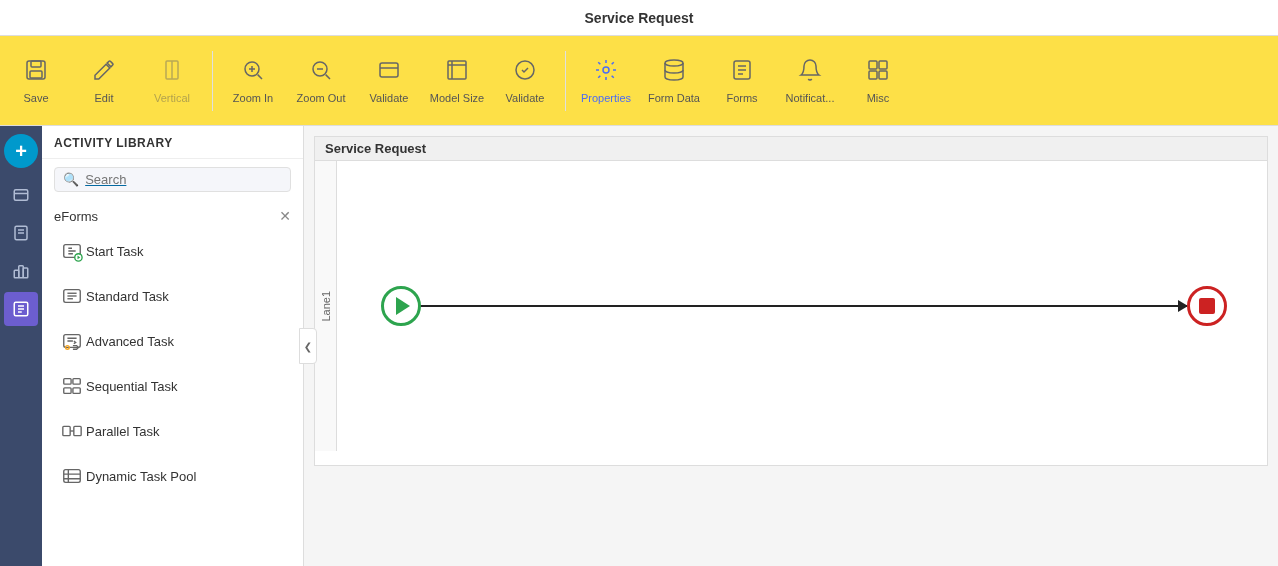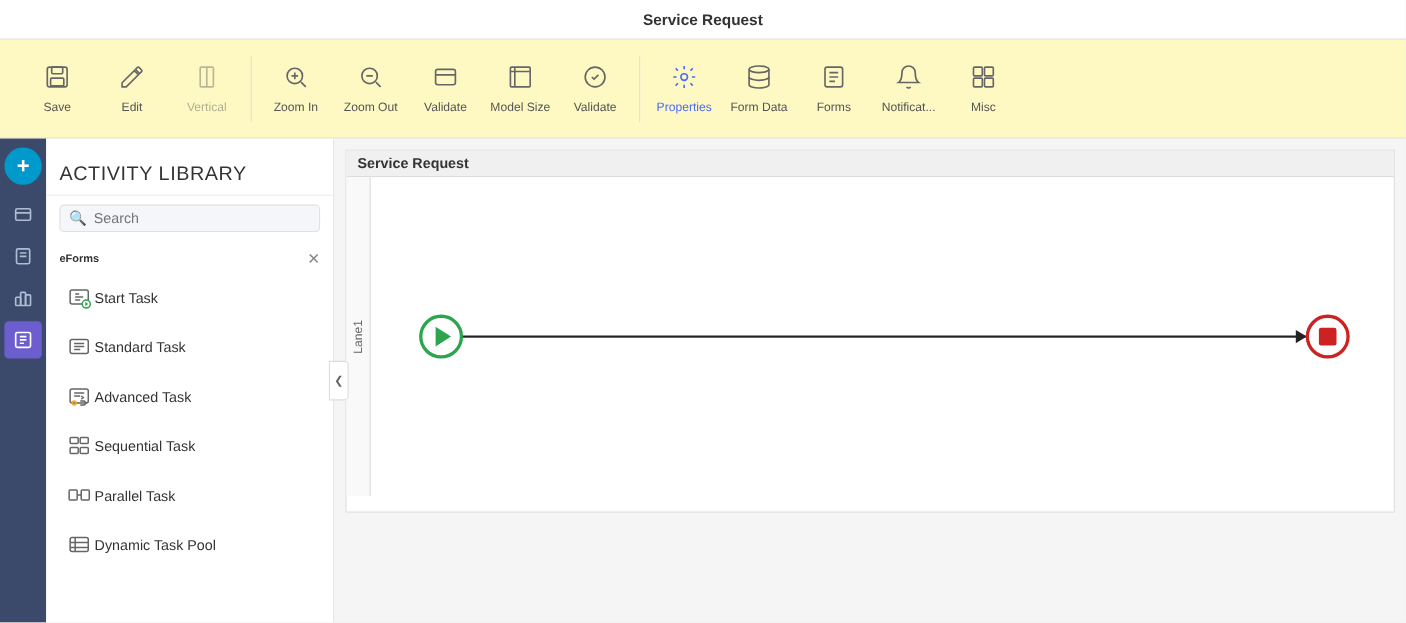--- a/index.html
+++ b/index.html
@@ -18,23 +18,23 @@
     .top-bar-title {
       font-size: 14px;
       font-weight: 600;
       color: #333;
     }
 
     
     .toolbar {
       display: flex;
       align-items: center;
-      background: #fef9c3;
+      background: #fde047;
       border-bottom: 1px solid #ddd;
-      padding: 4px 20px;
+      padding: 4px 4px;
       height: 90px;
       gap: 4px;
     }
     .toolbar-btn {
       display: flex;
       flex-direction: column;
       align-items: center;
       justify-content: center;
       width: 64px;
       height: 78px;
@@ -107,56 +107,56 @@
       flex-direction: column;
     }
     .activity-panel-header {
       display: flex;
       align-items: center;
       justify-content: space-between;
       padding: 10px 12px 8px;
       border-bottom: 1px solid #eee;
     }
     .activity-panel-title {
-      font-size: 18px;
-      font-weight: 400;
+      font-size: 12px;
+      font-weight: 700;
       color: #333;
       letter-spacing: 0.5px;
-      margin-top: 12px;
     }
     .search-box {
       display: flex;
       align-items: center;
       margin: 8px 12px;
       background: #f5f6fa;
       border: 1px solid #e0e0e0;
       border-radius: 4px;
       padding: 4px 8px;
       gap: 6px;
     }
     .search-icon-span { color: #999; font-size: 13px; }
     .search-input {
       border: none;
       background: transparent;
       outline: none;
       font-size: 13px;
       color: #0369a1;
       width: 100%;
+      text-decoration: underline;
     }
 
     
     .eforms-header {
       display: flex;
       align-items: center;
       justify-content: space-between;
       padding: 8px 12px 4px;
     }
     .eforms-label {
-      font-size: 10px;
-      font-weight: 700;
+      font-size: 13px;
+      font-weight: 400;
       color: #333;
     }
     .eforms-close {
       cursor: pointer;
       color: #888;
       font-size: 14px;
     }
     .activity-list {
       overflow-y: auto;
       flex: 1;

